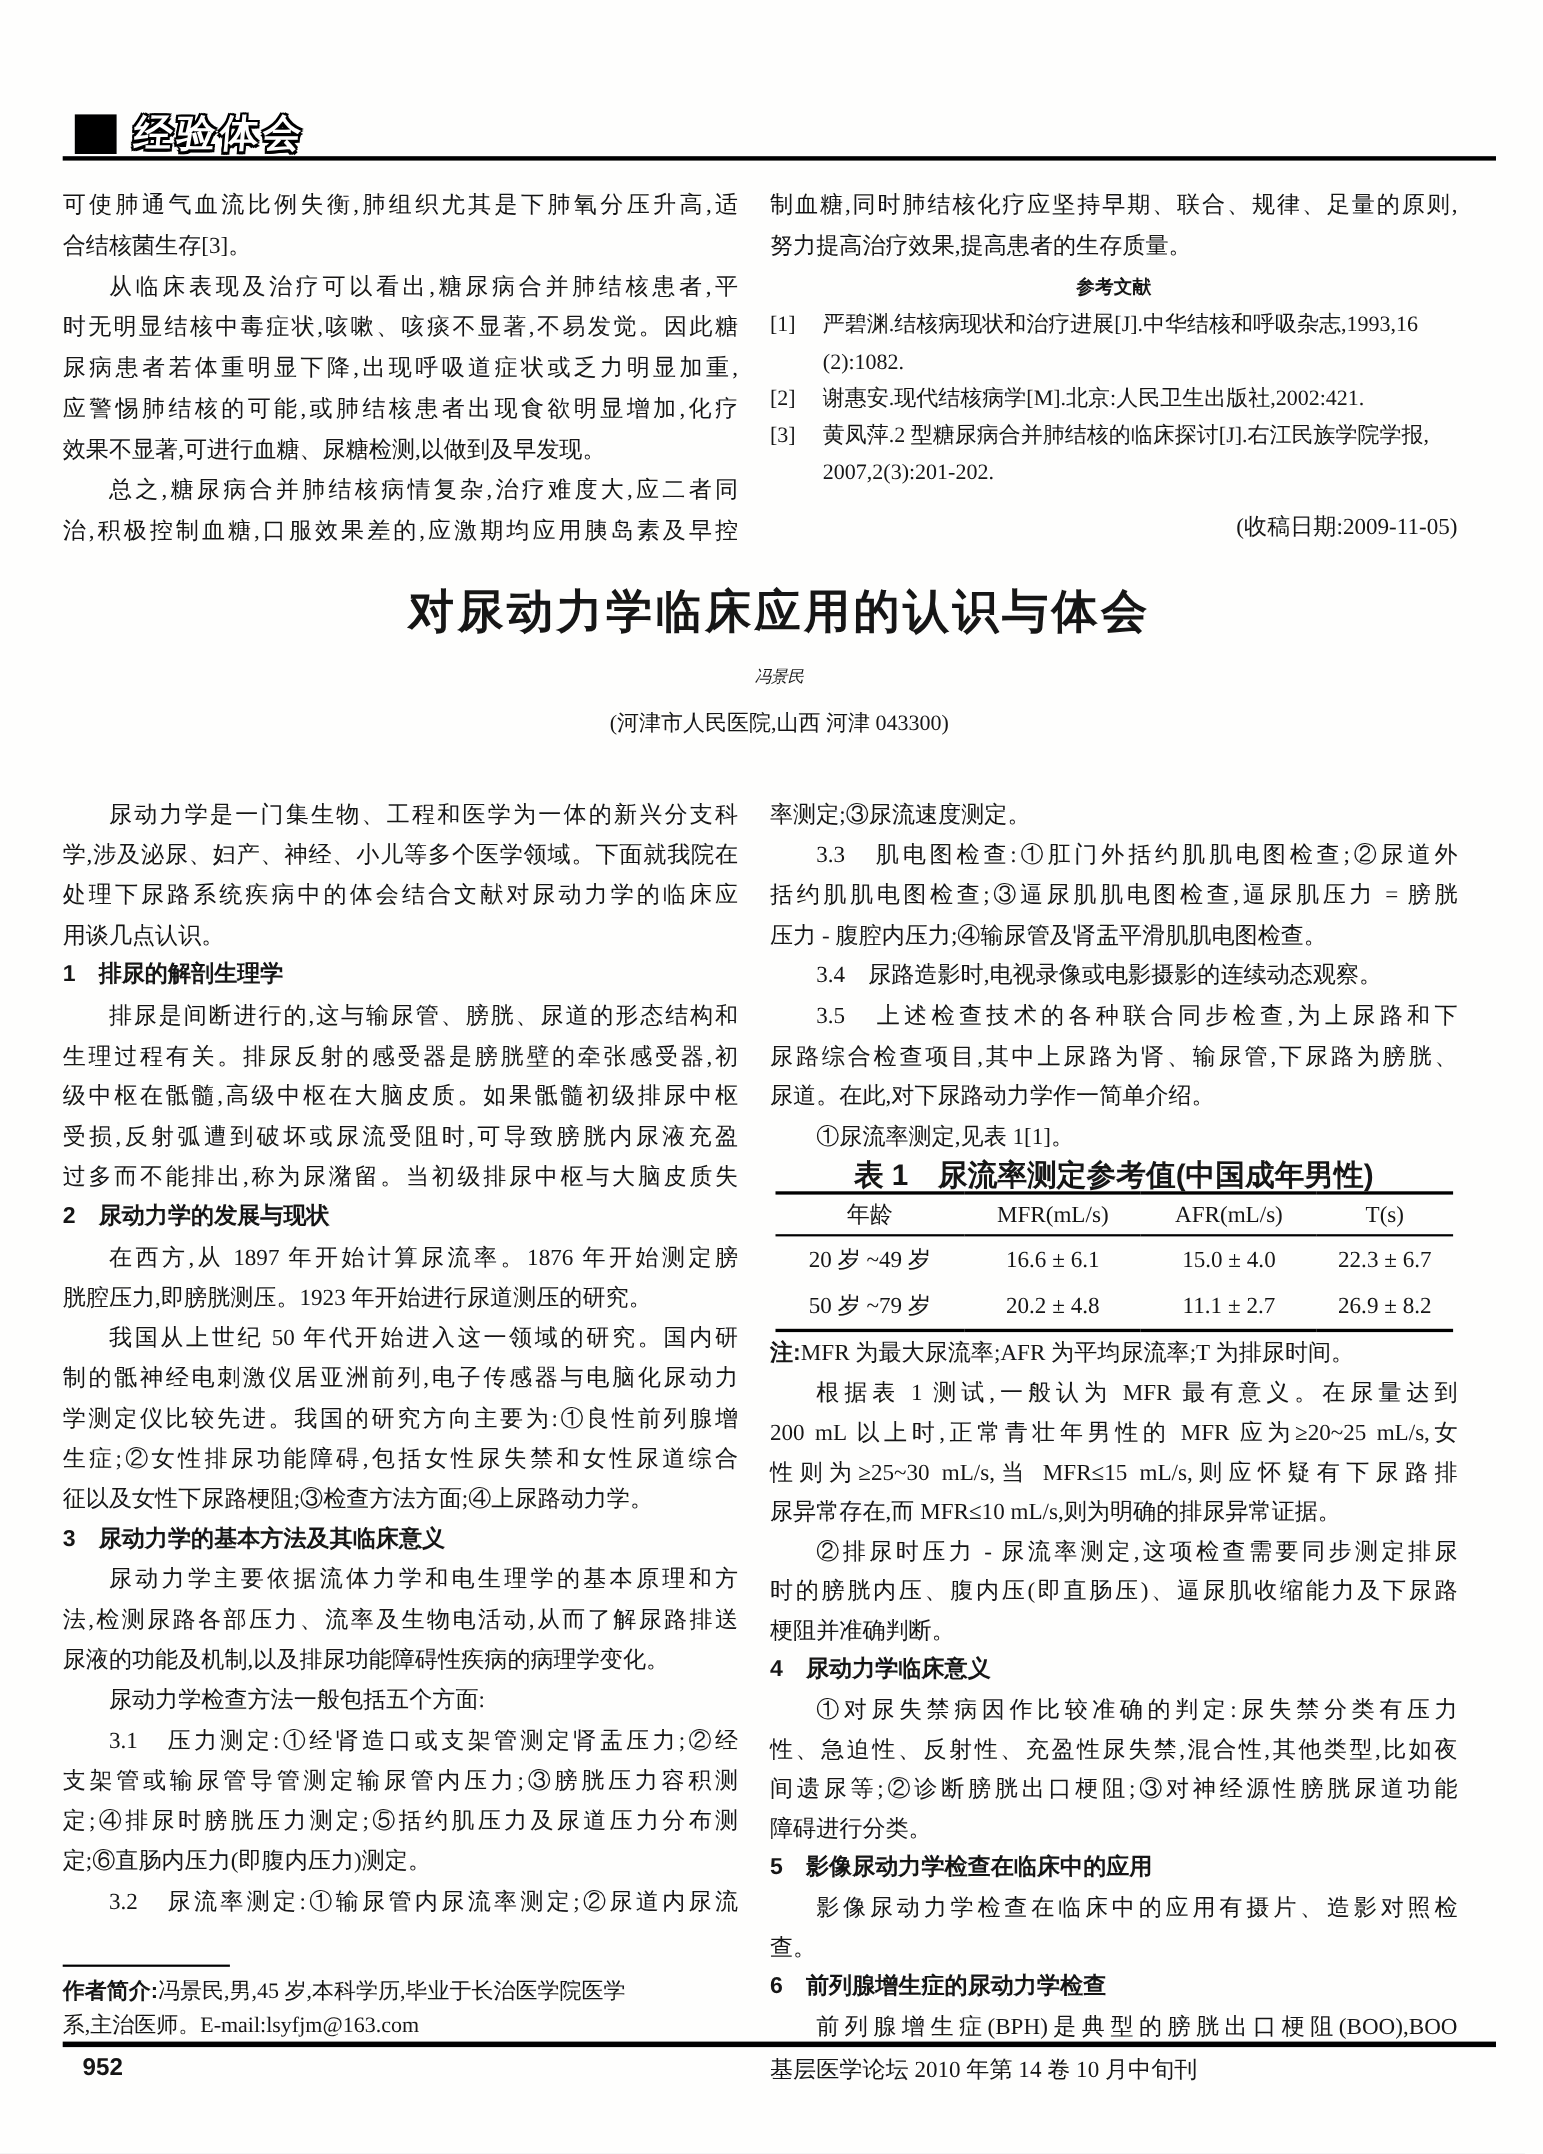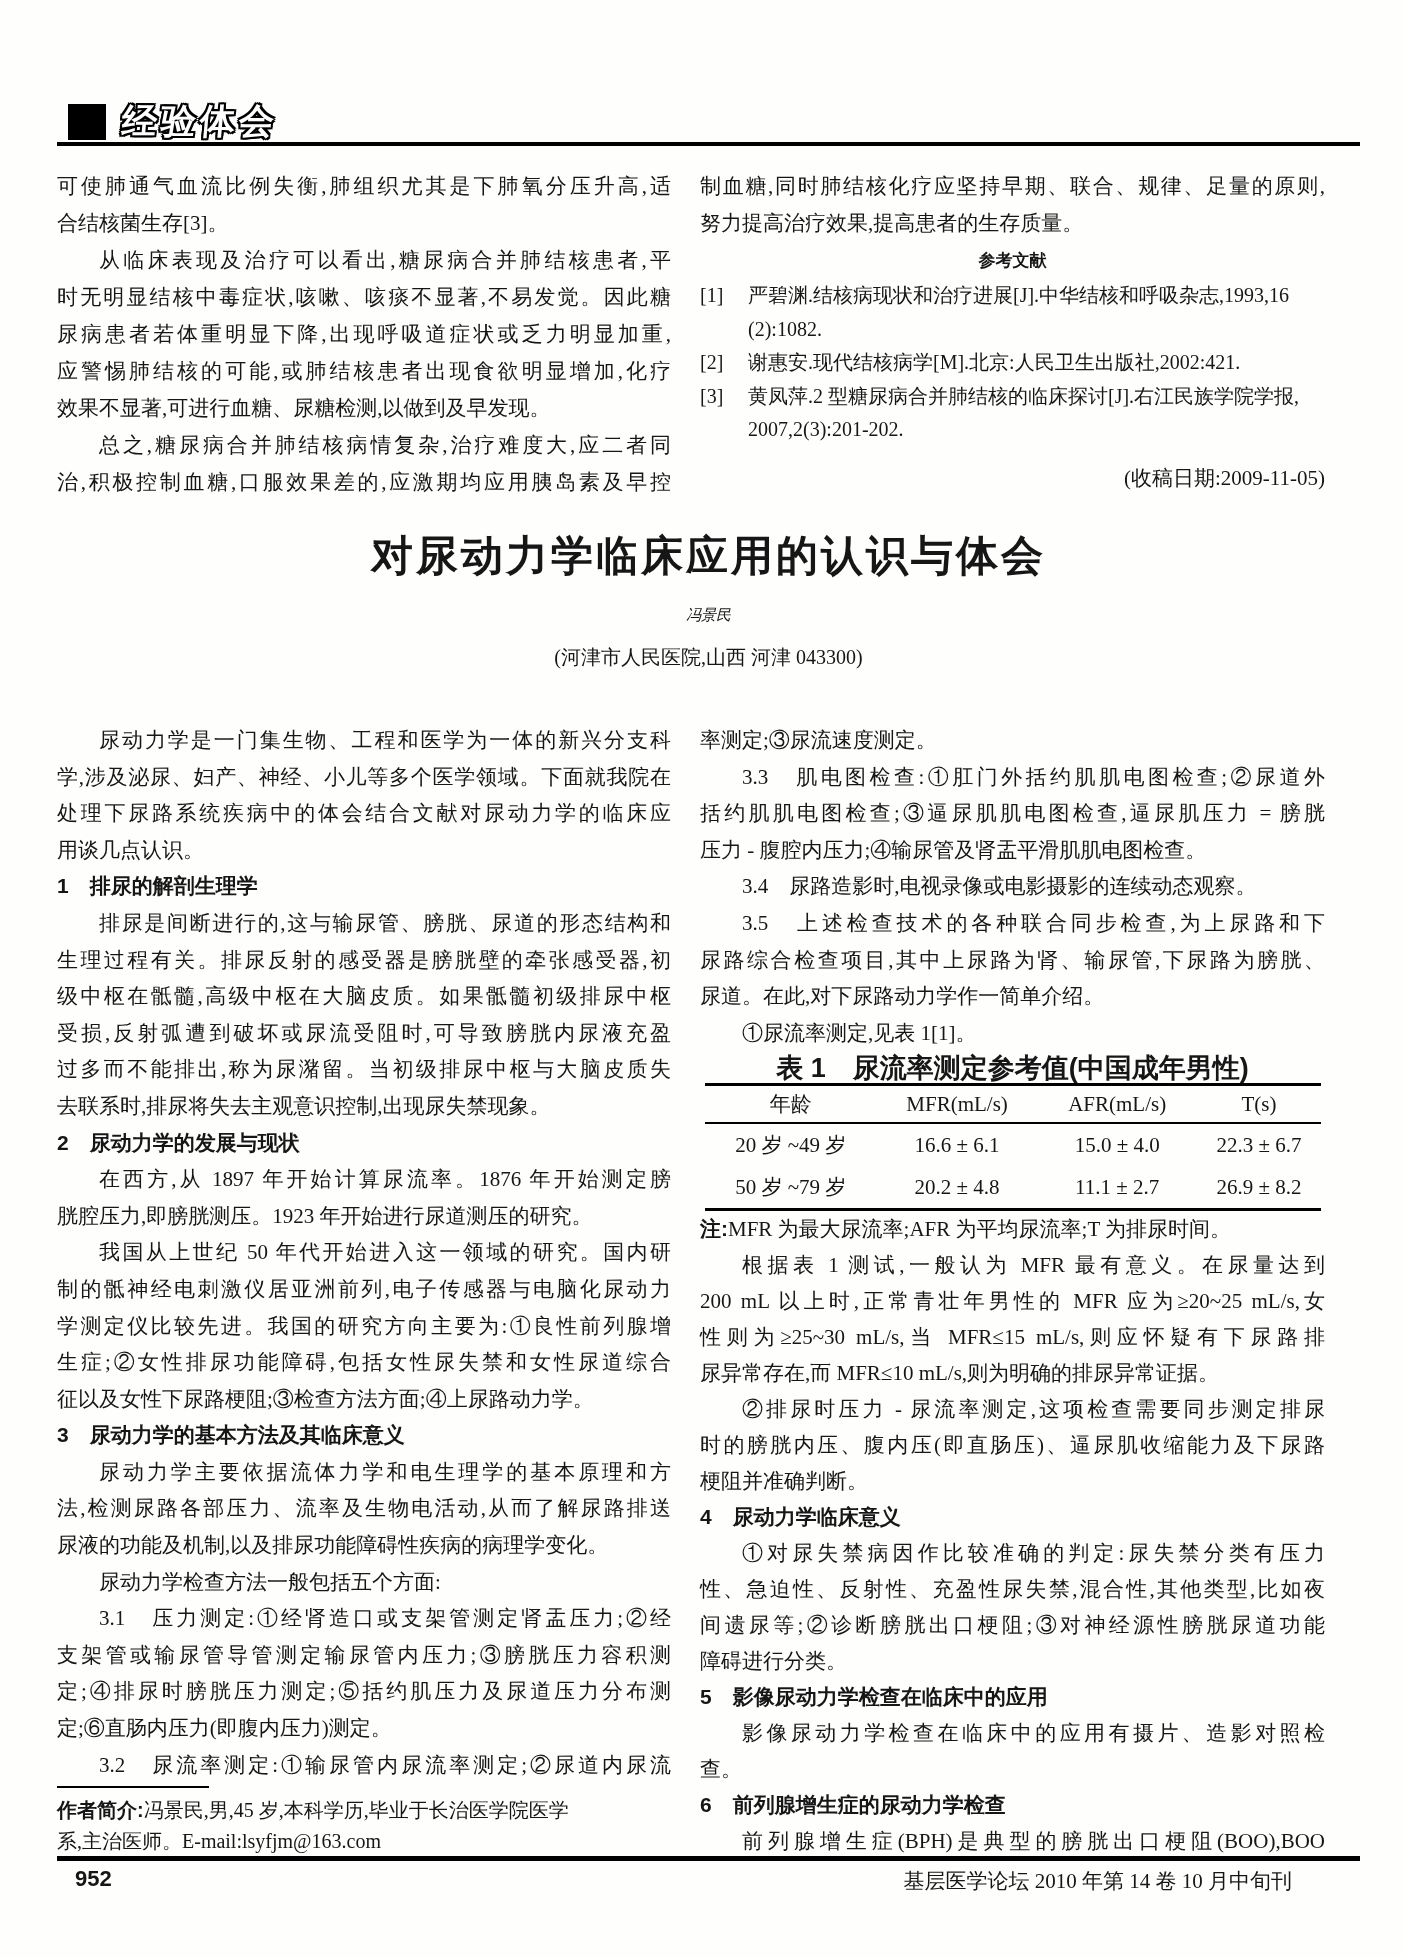--- a/index.html
+++ b/index.html
@@ -72,21 +72,21 @@
   .ref-table th{height:36px;border-bottom:2px solid #000;}
   .ref-table td{height:42px;}
 
   .note-line{font-size:21px;text-align:justify;}
   .note-label,.fn-label{font-weight:bold;font-family:"Liberation Sans", sans-serif;}
 
   
   .fn-sep{position:absolute;left:57px;top:1786px;width:152px;border-top:2px solid #000;}
   .footnote{position:absolute;left:57px;top:1795px;width:614px;font-size:20px;line-height:31px;text-align:justify;}
   .pg-num{position:absolute;left:75px;top:1866px;font-size:22px;font-weight:bold;font-family:"Liberation Sans", sans-serif;}
-  .journal{position:absolute;left:700px;top:1867px;width:592px;text-align:right;font-size:21px;}
+  .journal{position:absolute;left:700px;top:1867px;width:592px;text-align:left;font-size:21px;}
 </style>
 </head>
 <body>
 
 <div class="page">
 
   <div class="masthead">
     <span class="mh-square"></span>
     <span class="mh-text">经验体会</span>
   </div>
@@ -146,21 +146,20 @@
       <div class="line i">尿动力学是一门集生物、工程和医学为一体的新兴分支科</div>
       <div class="line">学,涉及泌尿、妇产、神经、小儿等多个医学领域。下面就我院在</div>
       <div class="line">处理下尿路系统疾病中的体会结合文献对尿动力学的临床应</div>
       <div class="line e">用谈几点认识。</div>
       <div class="line h">1　排尿的解剖生理学</div>
       <div class="line i">排尿是间断进行的,这与输尿管、膀胱、尿道的形态结构和</div>
       <div class="line">生理过程有关。排尿反射的感受器是膀胱壁的牵张感受器,初</div>
       <div class="line">级中枢在骶髓,高级中枢在大脑皮质。如果骶髓初级排尿中枢</div>
       <div class="line">受损,反射弧遭到破坏或尿流受阻时,可导致膀胱内尿液充盈</div>
       <div class="line">过多而不能排出,称为尿潴留。当初级排尿中枢与大脑皮质失</div>
-      <div class="line e">去联系时,排尿将失去主观意识控制,出现尿失禁现象。</div>
       <div class="line h">2　尿动力学的发展与现状</div>
       <div class="line i">在西方,从 1897 年开始计算尿流率。1876 年开始测定膀</div>
       <div class="line e">胱腔压力,即膀胱测压。1923 年开始进行尿道测压的研究。</div>
       <div class="line i">我国从上世纪 50 年代开始进入这一领域的研究。国内研</div>
       <div class="line">制的骶神经电刺激仪居亚洲前列,电子传感器与电脑化尿动力</div>
       <div class="line">学测定仪比较先进。我国的研究方向主要为:①良性前列腺增</div>
       <div class="line">生症;②女性排尿功能障碍,包括女性尿失禁和女性尿道综合</div>
       <div class="line e">征以及女性下尿路梗阻;③检查方法方面;④上尿路动力学。</div>
       <div class="line h">3　尿动力学的基本方法及其临床意义</div>
       <div class="line i">尿动力学主要依据流体力学和电生理学的基本原理和方</div>

